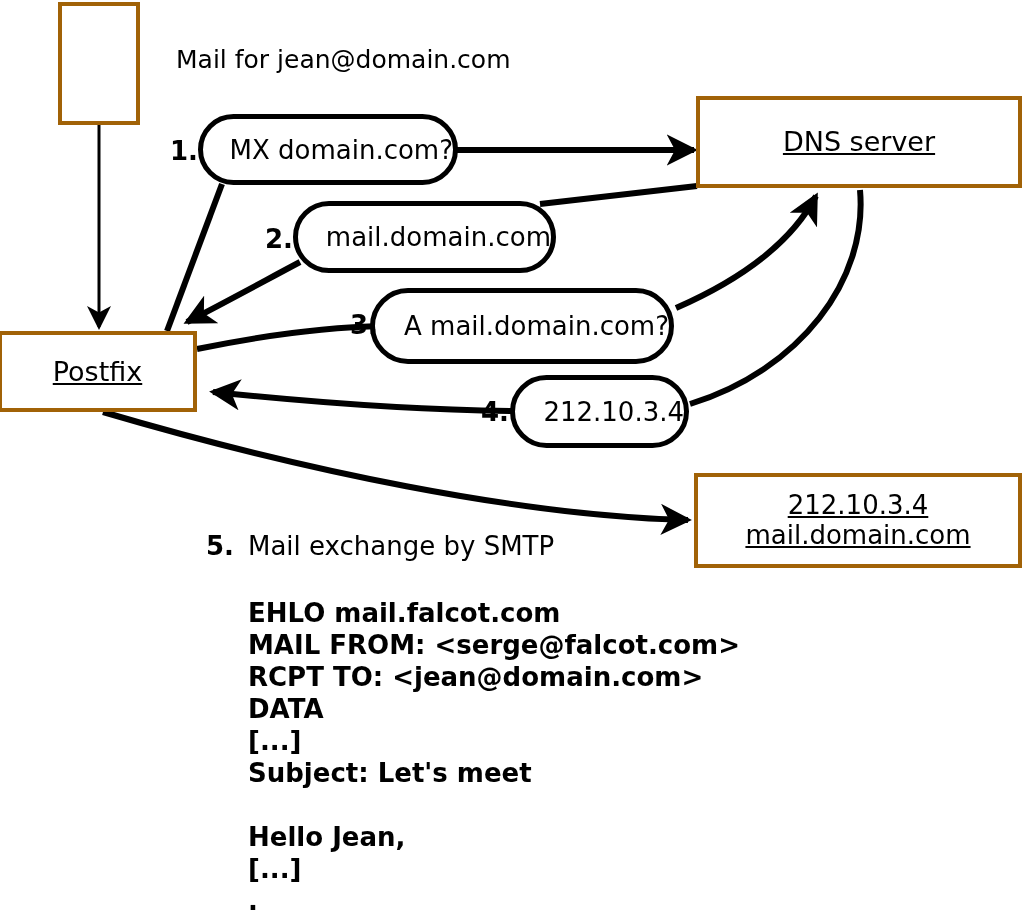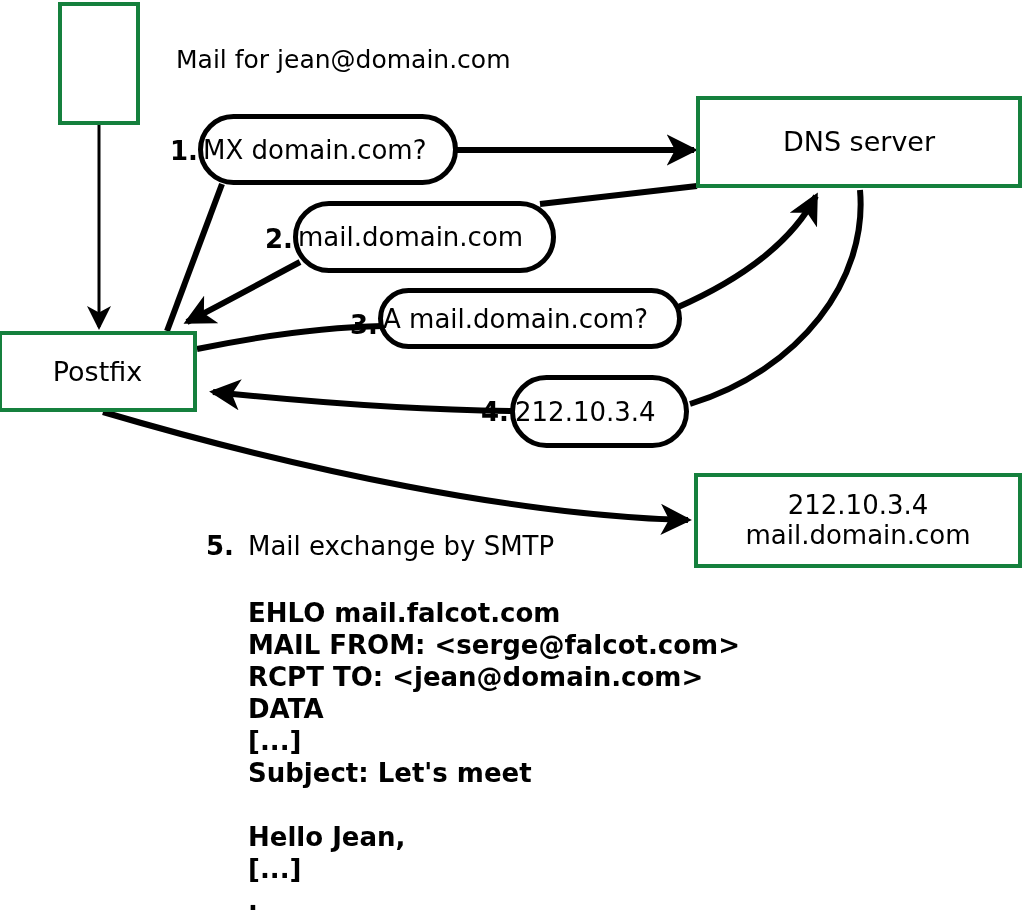--- a/index.html
+++ b/index.html
@@ -23,37 +23,38 @@
     position: absolute;
     left: 0;
     top: 0;
     width: 1024px;
     height: 919px;
   }
   .node-box {
     position: absolute;
     box-sizing: border-box;
     background: #ffffff;
-    border: 4px solid #15803d;
+    border: 4px solid #a16207;
     display: flex;
     align-items: center;
     justify-content: center;
     text-align: center;
     line-height: 1.15;
     z-index: 3;
+    text-decoration: underline;
   }
   .bubble {
     position: absolute;
     box-sizing: border-box;
     background: #ffffff;
     border: 5px solid #000000;
     border-radius: 999px;
     display: flex;
     align-items: center;
-    justify-content: flex-start;
+    justify-content: flex-end;
     text-align: center;
     z-index: 4;
   }
   .step-num {
     position: absolute;
     font-weight: bold;
     z-index: 5;
     white-space: nowrap;
   }
   .free-text {
@@ -141,21 +142,21 @@
   </div>
 
   <div class="bubble" style="left:198px; top:114px; width:260px; height:71px;">
     <span class="label-26">MX domain.com?</span>
   </div>
 
   <div class="bubble" style="left:293px; top:201px; width:263px; height:72px;">
     <span class="label-26">mail.domain.com</span>
   </div>
 
-  <div class="bubble" style="left:378px; top:288px; width:304px; height:61px;">
+  <div class="bubble" style="left:370px; top:288px; width:304px; height:76px;">
     <span class="label-26">A mail.domain.com?</span>
   </div>
 
   <div class="bubble" style="left:510px; top:375px; width:179px; height:73px;">
     <span class="label-26">212.10.3.4</span>
   </div>
 
   <div class="step-num label-26" style="left:170px; top:136px;">1.</div>
   <div class="step-num label-26" style="left:265px; top:224px;">2.</div>
   <div class="step-num label-26" style="left:350px; top:310px;">3.</div>

